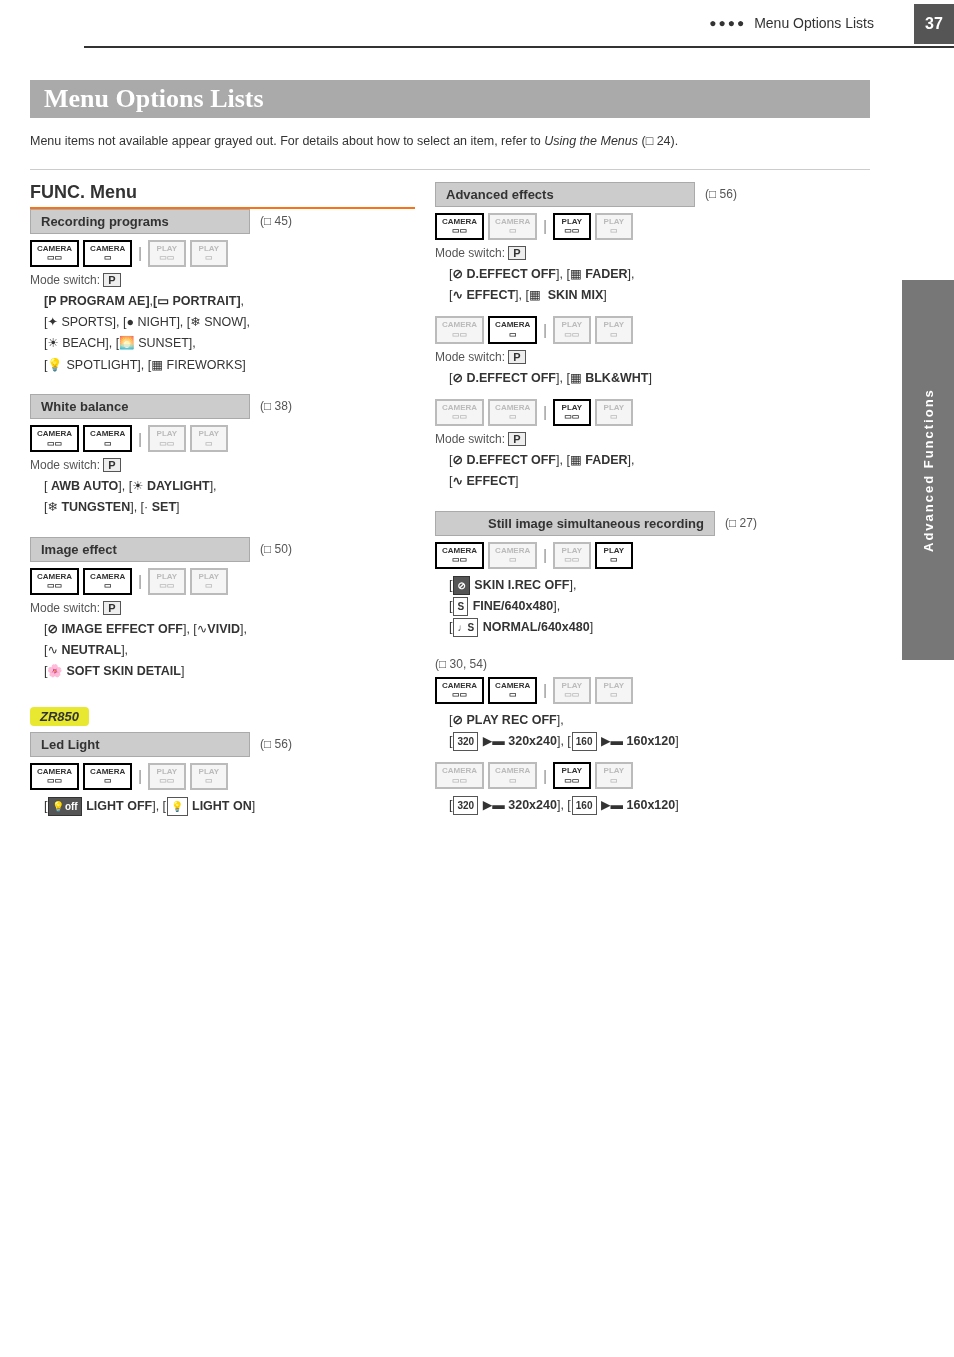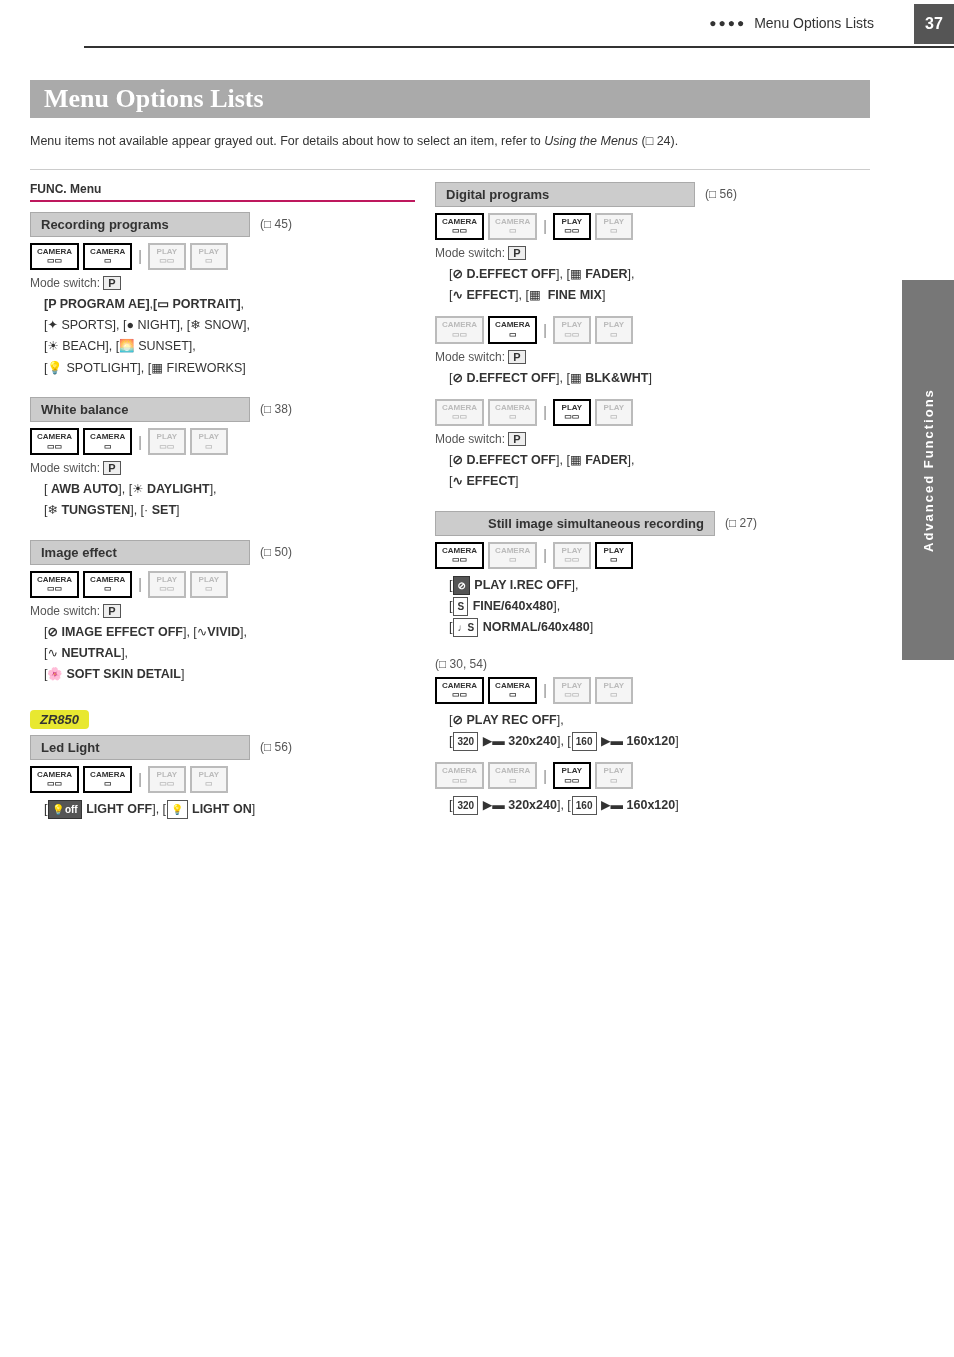--- a/index.html
+++ b/index.html
@@ -105,26 +105,25 @@
       font-size: 12.5px;
       color: #333;
       line-height: 1.5;
       margin-bottom: 18px;
     }
     .intro-text em {
       font-style: italic;
     }
 
     .section-title {
-      font-size: 12px;
-      font-weight: bold;
-      color: #333;
-      margin-bottom: 10px;
+      font-size: 18px;
+      font-weight: bold;
+      color: #333;
       padding-bottom: 4px;
-      border-bottom: 2px solid #be185d;
+      border-bottom: 2px solid #f97316;
     }
 
     
     .section-block {
       margin-bottom: 18px;
     }
 
     
     .menu-label-bar {
       background: #ccc;
@@ -421,21 +420,21 @@
           [<span class="inline-icon-dark">💡off</span> <span class="bold-text">LIGHT OFF</span>], [<span class="inline-icon">💡</span> <span class="bold-text">LIGHT ON</span>]
         </div>
       </div>
 
     </div>
 
     <div class="col-right">
 
       <div class="section-block">
         <div class="menu-label-row">
-          <div class="menu-label-bar">Digital programs</div>
+          <div class="menu-label-bar">Advanced effects</div>
           <span class="menu-ref">(□ 56)</span>
         </div>
 
         <div class="mode-buttons">
           <div class="cam-btn active">
             <span style="font-size:8px;font-weight:bold;">CAMERA</span>
             <span style="font-size:8px;">▭▭</span>
           </div>
           <div class="cam-btn inactive">
             <span style="font-size:8px;font-weight:bold;color:#bbb;">CAMERA</span>
@@ -449,21 +448,21 @@
           <div class="cam-btn inactive">
             <span style="font-size:8px;font-weight:bold;color:#bbb;">PLAY</span>
             <span style="font-size:8px;color:#bbb;">▭</span>
           </div>
         </div>
         <div class="mode-switch-row">
           Mode switch: <span class="mode-switch-icon">P</span>
         </div>
         <div class="mode-options">
           [<span class="bold-text">⊘ D.EFFECT OFF</span>], [▦ <span class="bold-text">FADER</span>],<br>
-          [<span class="bold-text">∿ EFFECT</span>], [▦ &nbsp;<span class="bold-text">FINE MIX</span>]
+          [<span class="bold-text">∿ EFFECT</span>], [▦ &nbsp;<span class="bold-text">SKIN MIX</span>]
         </div>
 
         <div class="mode-buttons" style="margin-top:10px;">
           <div class="cam-btn inactive">
             <span style="font-size:8px;font-weight:bold;color:#bbb;">CAMERA</span>
             <span style="font-size:8px;color:#bbb;">▭▭</span>
           </div>
           <div class="cam-btn active">
             <span style="font-size:8px;font-weight:bold;">CAMERA</span>
             <span style="font-size:8px;">▭</span>
@@ -531,21 +530,21 @@
           <div class="cam-btn inactive">
             <span style="font-size:8px;font-weight:bold;color:#bbb;">PLAY</span>
             <span style="font-size:8px;color:#bbb;">▭▭</span>
           </div>
           <div class="cam-btn" style="border:2px solid #000;">
             <span style="font-size:8px;font-weight:bold;">PLAY</span>
             <span style="font-size:8px;">▭</span>
           </div>
         </div>
         <div class="mode-options">
-          [<span class="inline-icon-dark">⊘</span> <span class="bold-text">PLAY I.REC OFF</span>],<br>
+          [<span class="inline-icon-dark">⊘</span> <span class="bold-text">SKIN I.REC OFF</span>],<br>
           [<span class="inline-icon">S</span> <span class="bold-text">FINE/640x480</span>],<br>
           [<span class="inline-icon">♩S</span> <span class="bold-text">NORMAL/640x480</span>]
         </div>
       </div>
 
       <div class="section-block">
         <div class="menu-label-row">
           <span class="menu-ref">(□ 30, 54)</span>
         </div>
 

